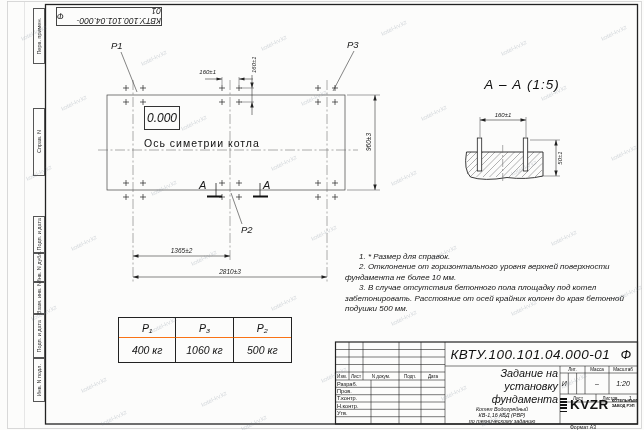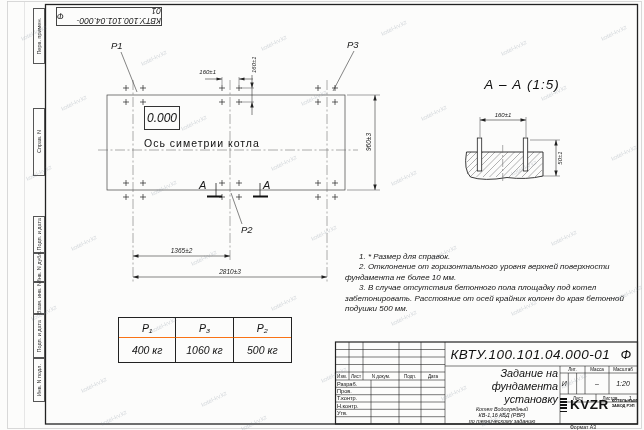--- a/index.html
+++ b/index.html
@@ -172,22 +172,22 @@
     <div>1060 кг</div>
     <div>500 кг</div>
   </div>
 
   <div class="tb" style="left:446px;top:343px;width:190px;height:22px;font-size:13.5px;font-style:italic;gap:10px;letter-spacing:.5px">
     <span>КВТУ.100.101.04.000-01</span>
     <span>Ф</span>
   </div>
   <div class="abs" style="left:446px;top:367px;width:112px;text-align:right;font-style:italic;font-size:10.8px;line-height:13px">
     <div>Задание на</div>
+    <div>установку</div>
     <div>фундамента</div>
-    <div>установку</div>
   </div>
   <div class="abs" style="left:446px;top:406px;width:112px;text-align:center;font-style:italic;font-size:5.4px;line-height:6px">
     <div>Котел Водогрейный</div>
     <div>КВ-1,16 КБД (РВР)</div>
     <div>по техническому заданию</div>
   </div>
 
   <div class="tb" style="left:335px;top:372px;width:14px;height:8px;font-size:4.6px">Изм.</div>
   <div class="tb" style="left:349px;top:372px;width:14px;height:8px;font-size:4.6px">Лист</div>
   <div class="tb" style="left:363px;top:372px;width:36px;height:8px;font-size:4.6px">N докум.</div>

